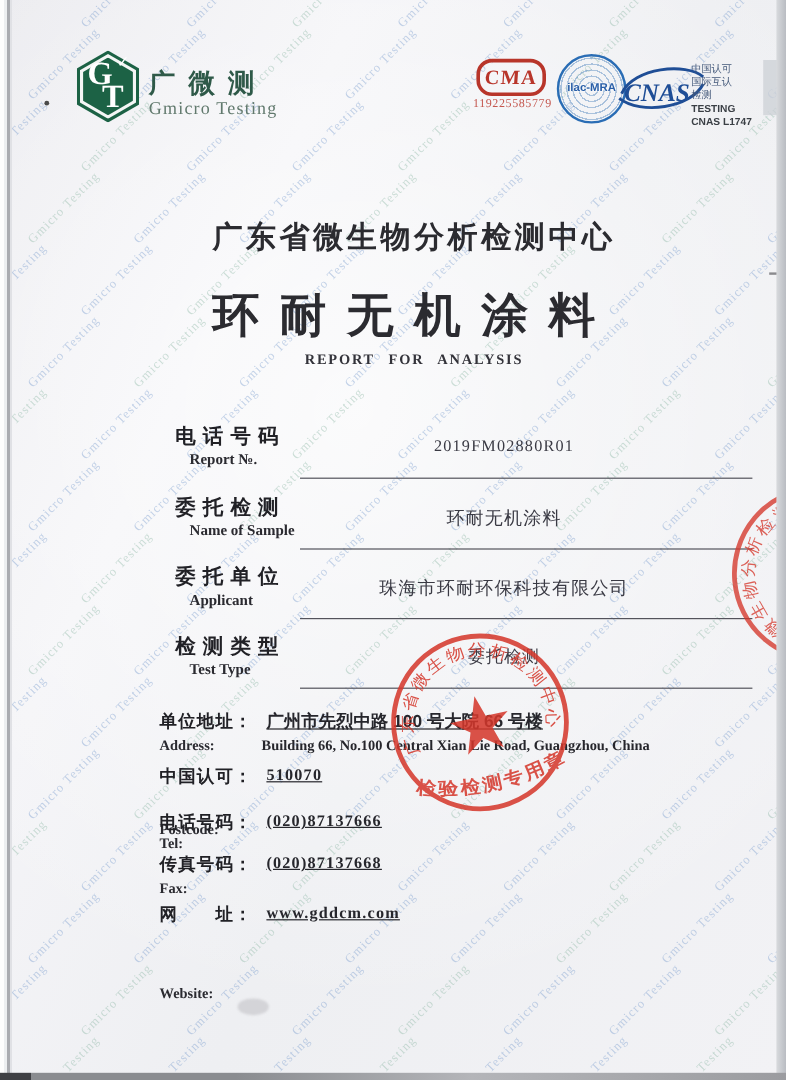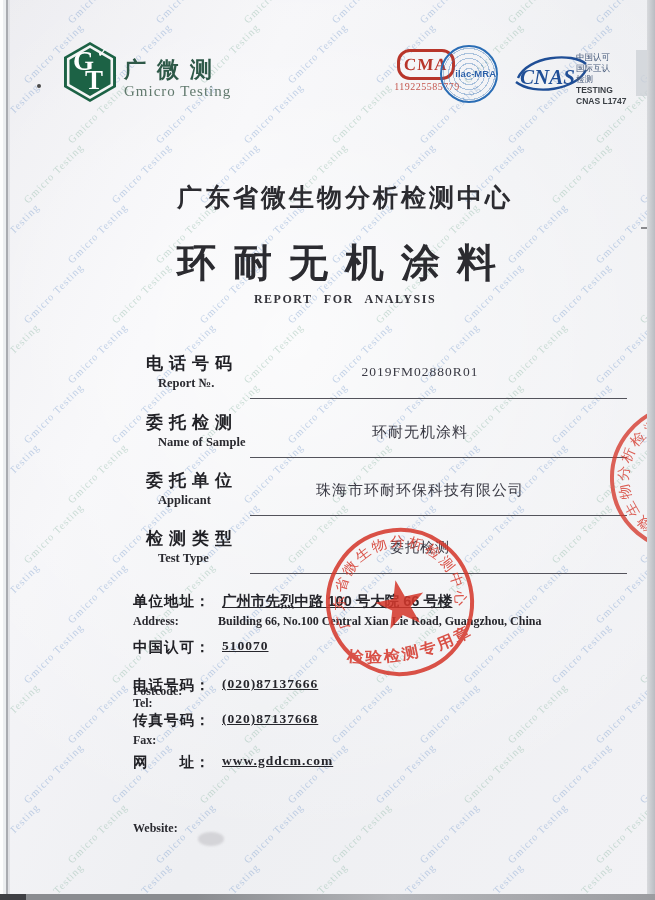--- a/index.html
+++ b/index.html
@@ -42,23 +42,23 @@
             letter-spacing:11px;color:#2e5948;}
   .brand-en{left:124px;top:83px;font:15px "Liberation Serif",serif;color:#61796d;letter-spacing:1px;}
 
   
   .cma-box{left:397px;top:49px;width:52px;height:25px;border:3px solid #b8352a;border-radius:13px;
            text-align:center;}
   .cma-box span{font:bold 17px "Liberation Serif",serif;color:#b8352a;letter-spacing:1px;
            display:inline-block;transform:skewX(-4deg);line-height:25px;}
   .cma-num{left:389px;top:81px;width:76px;text-align:center;font:10px "Liberation Serif",serif;
            color:#c4574f;letter-spacing:.5px;}
-  .ilac{left:440px;top:45px;width:54px;height:54px;border:2px solid #2a6db5;border-radius:50%;
+  .ilac{left:464px;top:45px;width:54px;height:54px;border:2px solid #2a6db5;border-radius:50%;
         background:repeating-radial-gradient(circle at 50% 50%,rgba(58,118,182,.40) 0 1.1px,rgba(255,255,255,0) 1.1px 5px);
-        text-align:right;}
+        text-align:center;}
   .ilac span{font:bold 9.5px "Liberation Sans",sans-serif;color:#2a5fa8;line-height:54px;
         text-shadow:0 0 2px #fff,0 0 2px #fff;}
   .cnas{left:514px;top:50px;}
   .cnas .swoosh{stroke:#1f4e96;stroke-width:2.4;fill:none;}
   .cnas-text{font:bold italic 21px "Liberation Serif",serif;fill:#1f4e96;}
   .acc{left:576px;top:52px;width:78px;}
   .acc div{font:8.5px "Liberation Sans","DejaVu Sans",sans-serif;color:#44597a;line-height:11px;}
   .acc div.en{font-weight:bold;color:#3a3f45;}
 
   

